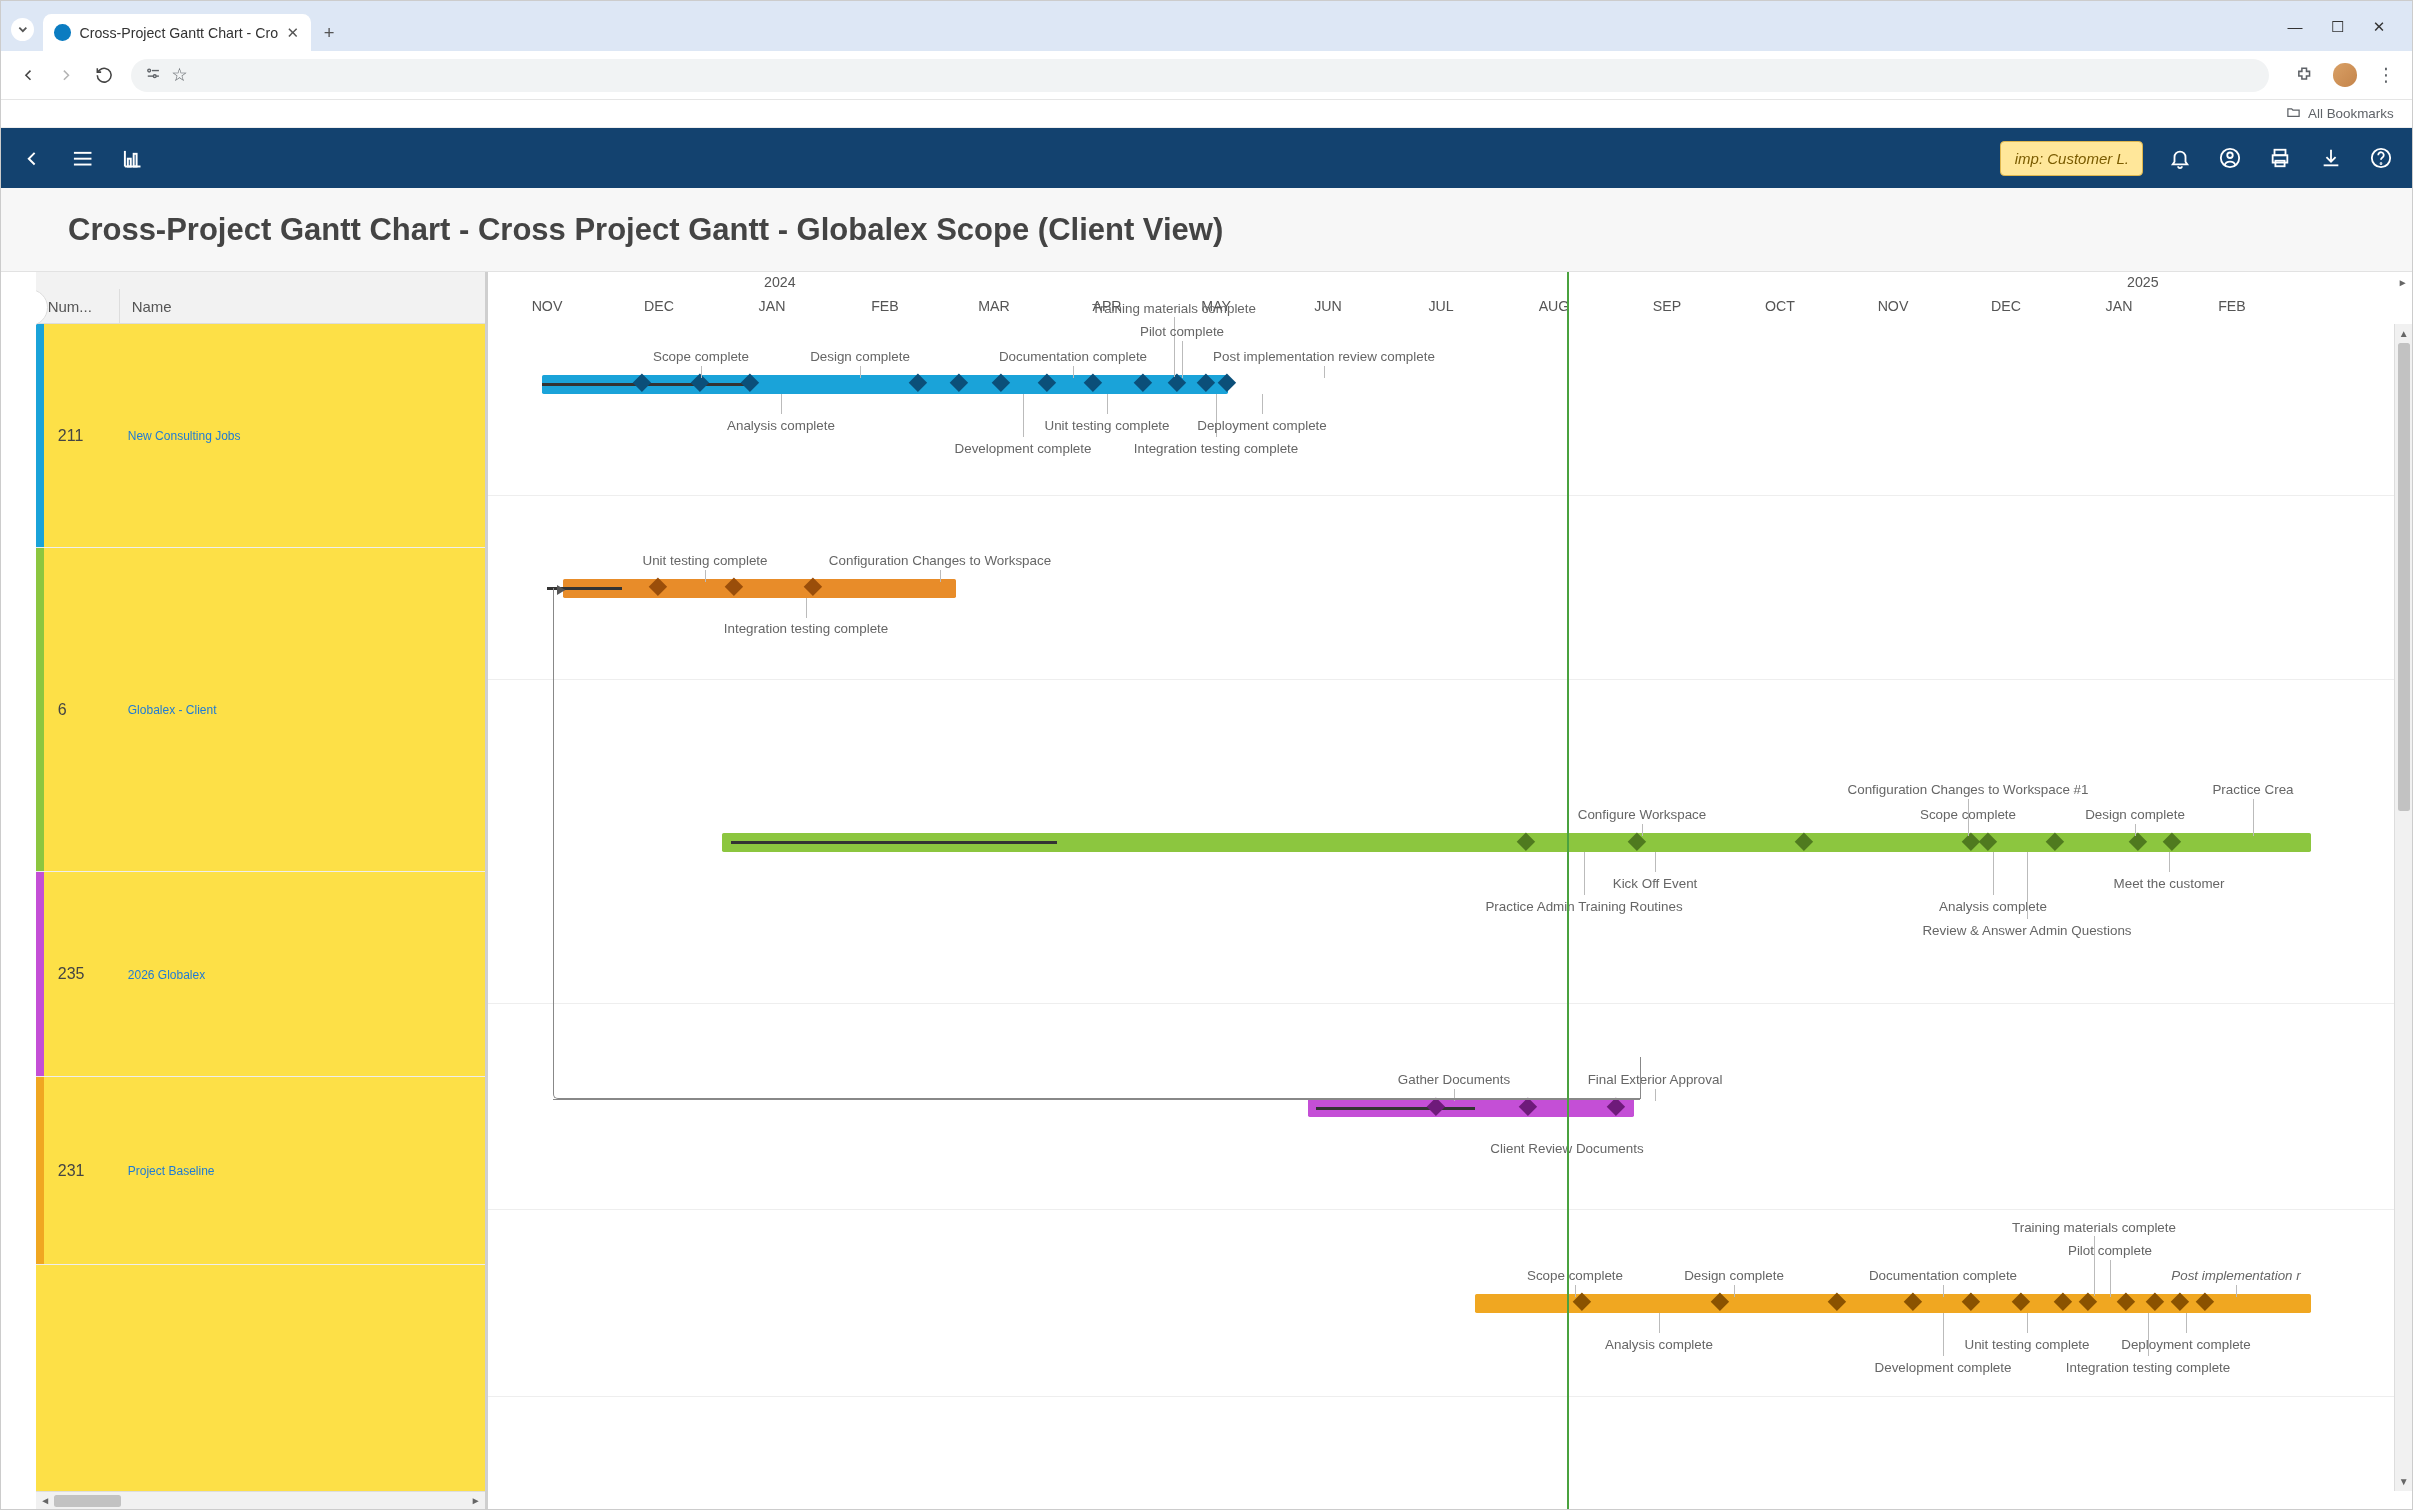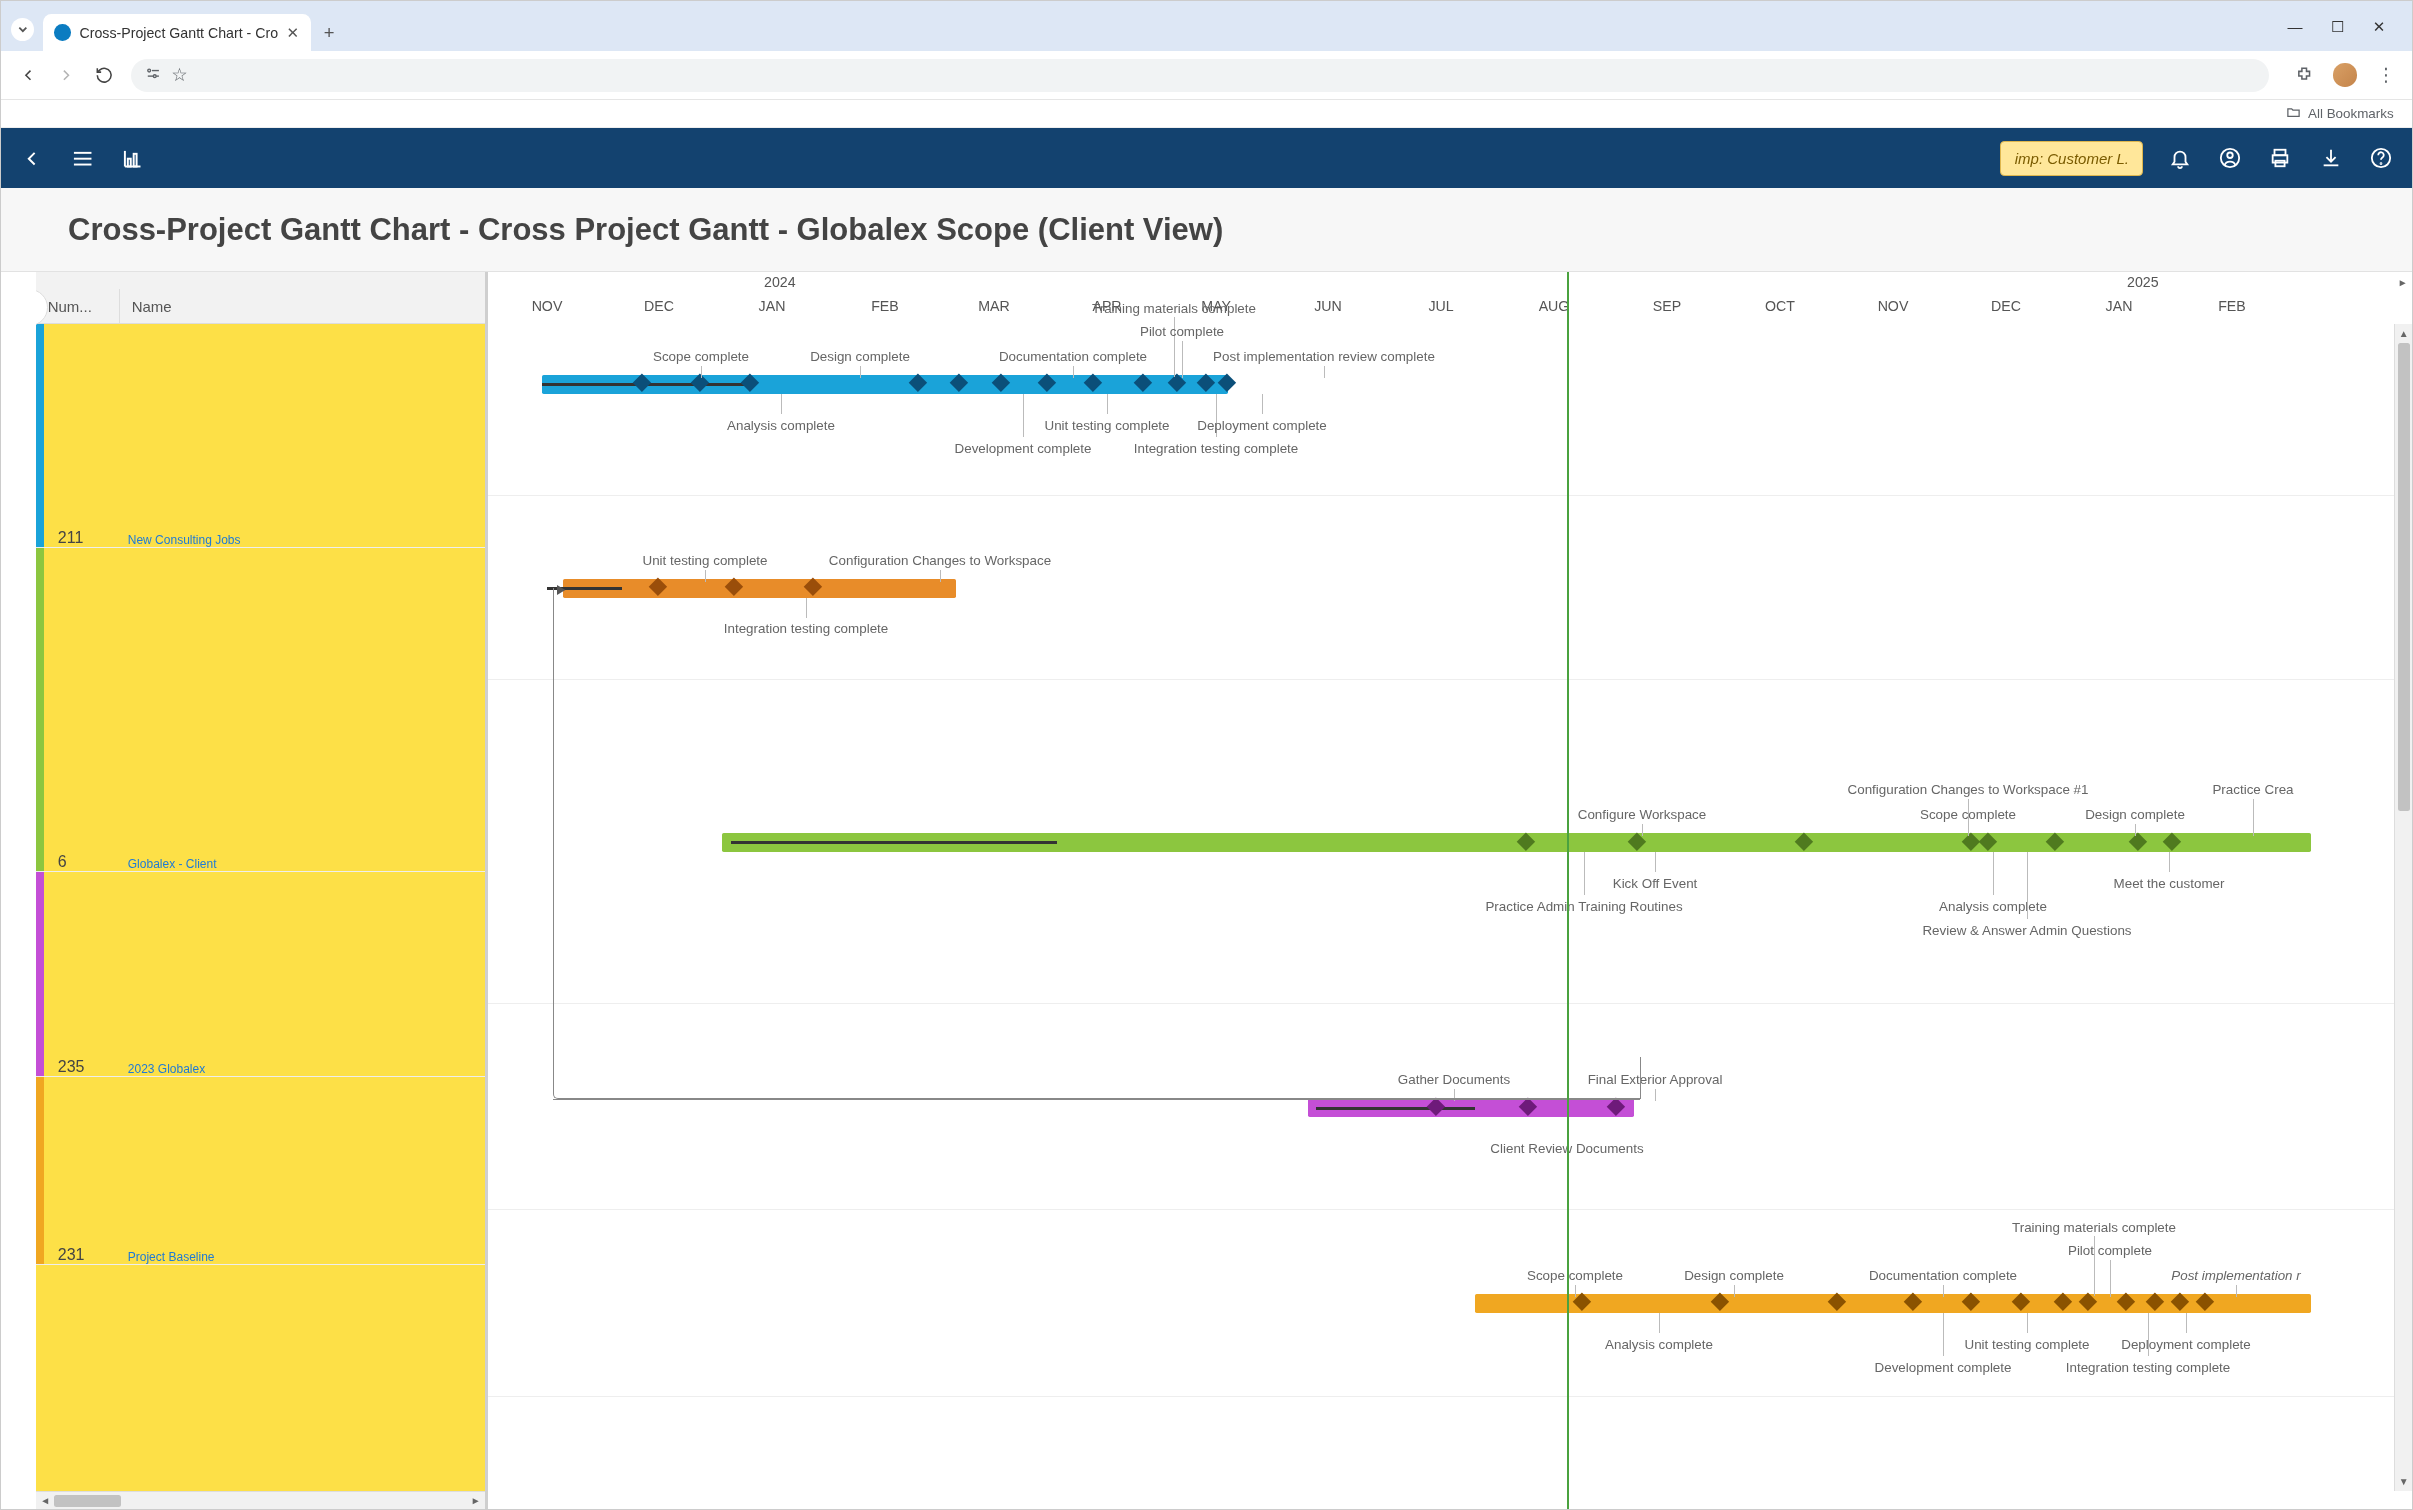--- a/index.html
+++ b/index.html
@@ -32,21 +32,21 @@
 
 .page-title{padding:23.4px 67px;font-size:31px;font-weight:600;color:#444;background:#f7f7f7;border-bottom:0.8px solid #e2e2e2}
 
 .gantt-wrap{flex:1;display:flex;position:relative;margin-left:35px;overflow:hidden}
 .expand-handle{position:absolute;left:-25px;top:16.7px;width:37px;height:37px;border-radius:50%;background:#fff;border:0.8px solid #ddd;display:flex;align-items:center;justify-content:center;z-index:5;font-size:15px;color:#666}
 .left-grid{width:452px;flex:0 0 452px;border-right:3.3px solid #cfcfcf;display:flex;flex-direction:column;background:#fde047}
 .lg-header{height:52px;background:#f2f2f2;border-bottom:0.8px solid #ddd;display:flex;align-items:flex-end;font-size:15px;color:#555}
 .lg-header .col-num{width:84px;padding:8.4px 11.7px;border-right:0.8px solid #ddd}
 .lg-header .col-name{flex:1;padding:8.4px 11.7px}
 .lg-body{flex:1;overflow:hidden}
-.lg-row{display:flex;align-items:flex-end;border-bottom:0.8px solid #eee;height:205px}
+.lg-row{display:flex;align-items:center;border-bottom:0.8px solid #eee;height:205px}
 .lg-row .stripe{width:8.4px;height:100%}
 .lg-row .num{width:75px;padding:0 13.4px;font-size:16px;color:#444}
 .lg-row .name{flex:1;padding:0 8.4px}
 .lg-row .name a{color:#1e7ad6;text-decoration:none;font-size:12px}
 
 .timeline{flex:1;display:flex;position:relative;overflow:hidden}
 .tl-header{height:52px;background:#f4f4f4;border-bottom:0.8px solid #ddd;position:relative}
 .tl-year{position:absolute;top:1.7px;font-size:14.2px;color:#555}
 .tl-months{position:absolute;bottom:3.3px;left:0;right:0;height:22px}
 .tl-month{position:absolute;font-size:14.2px;color:#555;transform:translateX(-50%)}
@@ -215,21 +215,21 @@
     <div class="name"><a href="#">New Consulting Jobs</a></div>
           </div>
           <div class="lg-row" style="height: 324px;">
             <div class="stripe" style="background:#8cc63f"></div>
     <div class="num">6</div>
     <div class="name"><a href="#">Globalex - Client</a></div>
           </div>
           <div class="lg-row" style="height: 205px;">
             <div class="stripe" style="background:#c44fd6"></div>
     <div class="num">235</div>
-    <div class="name"><a href="#">2023 Globalex</a></div>
+    <div class="name"><a href="#">2026 Globalex</a></div>
           </div>
           <div class="lg-row" style="height: 188px;">
             <div class="stripe" style="background:#f0a721"></div>
     <div class="num">231</div>
     <div class="name"><a href="#">Project Baseline</a></div>
           </div>
         </div>
       <div class="hscroll">
         <div class="arrow" style="left:0">◄</div>
         <div class="thumb" style="left:18.4px;width:67px"></div>

